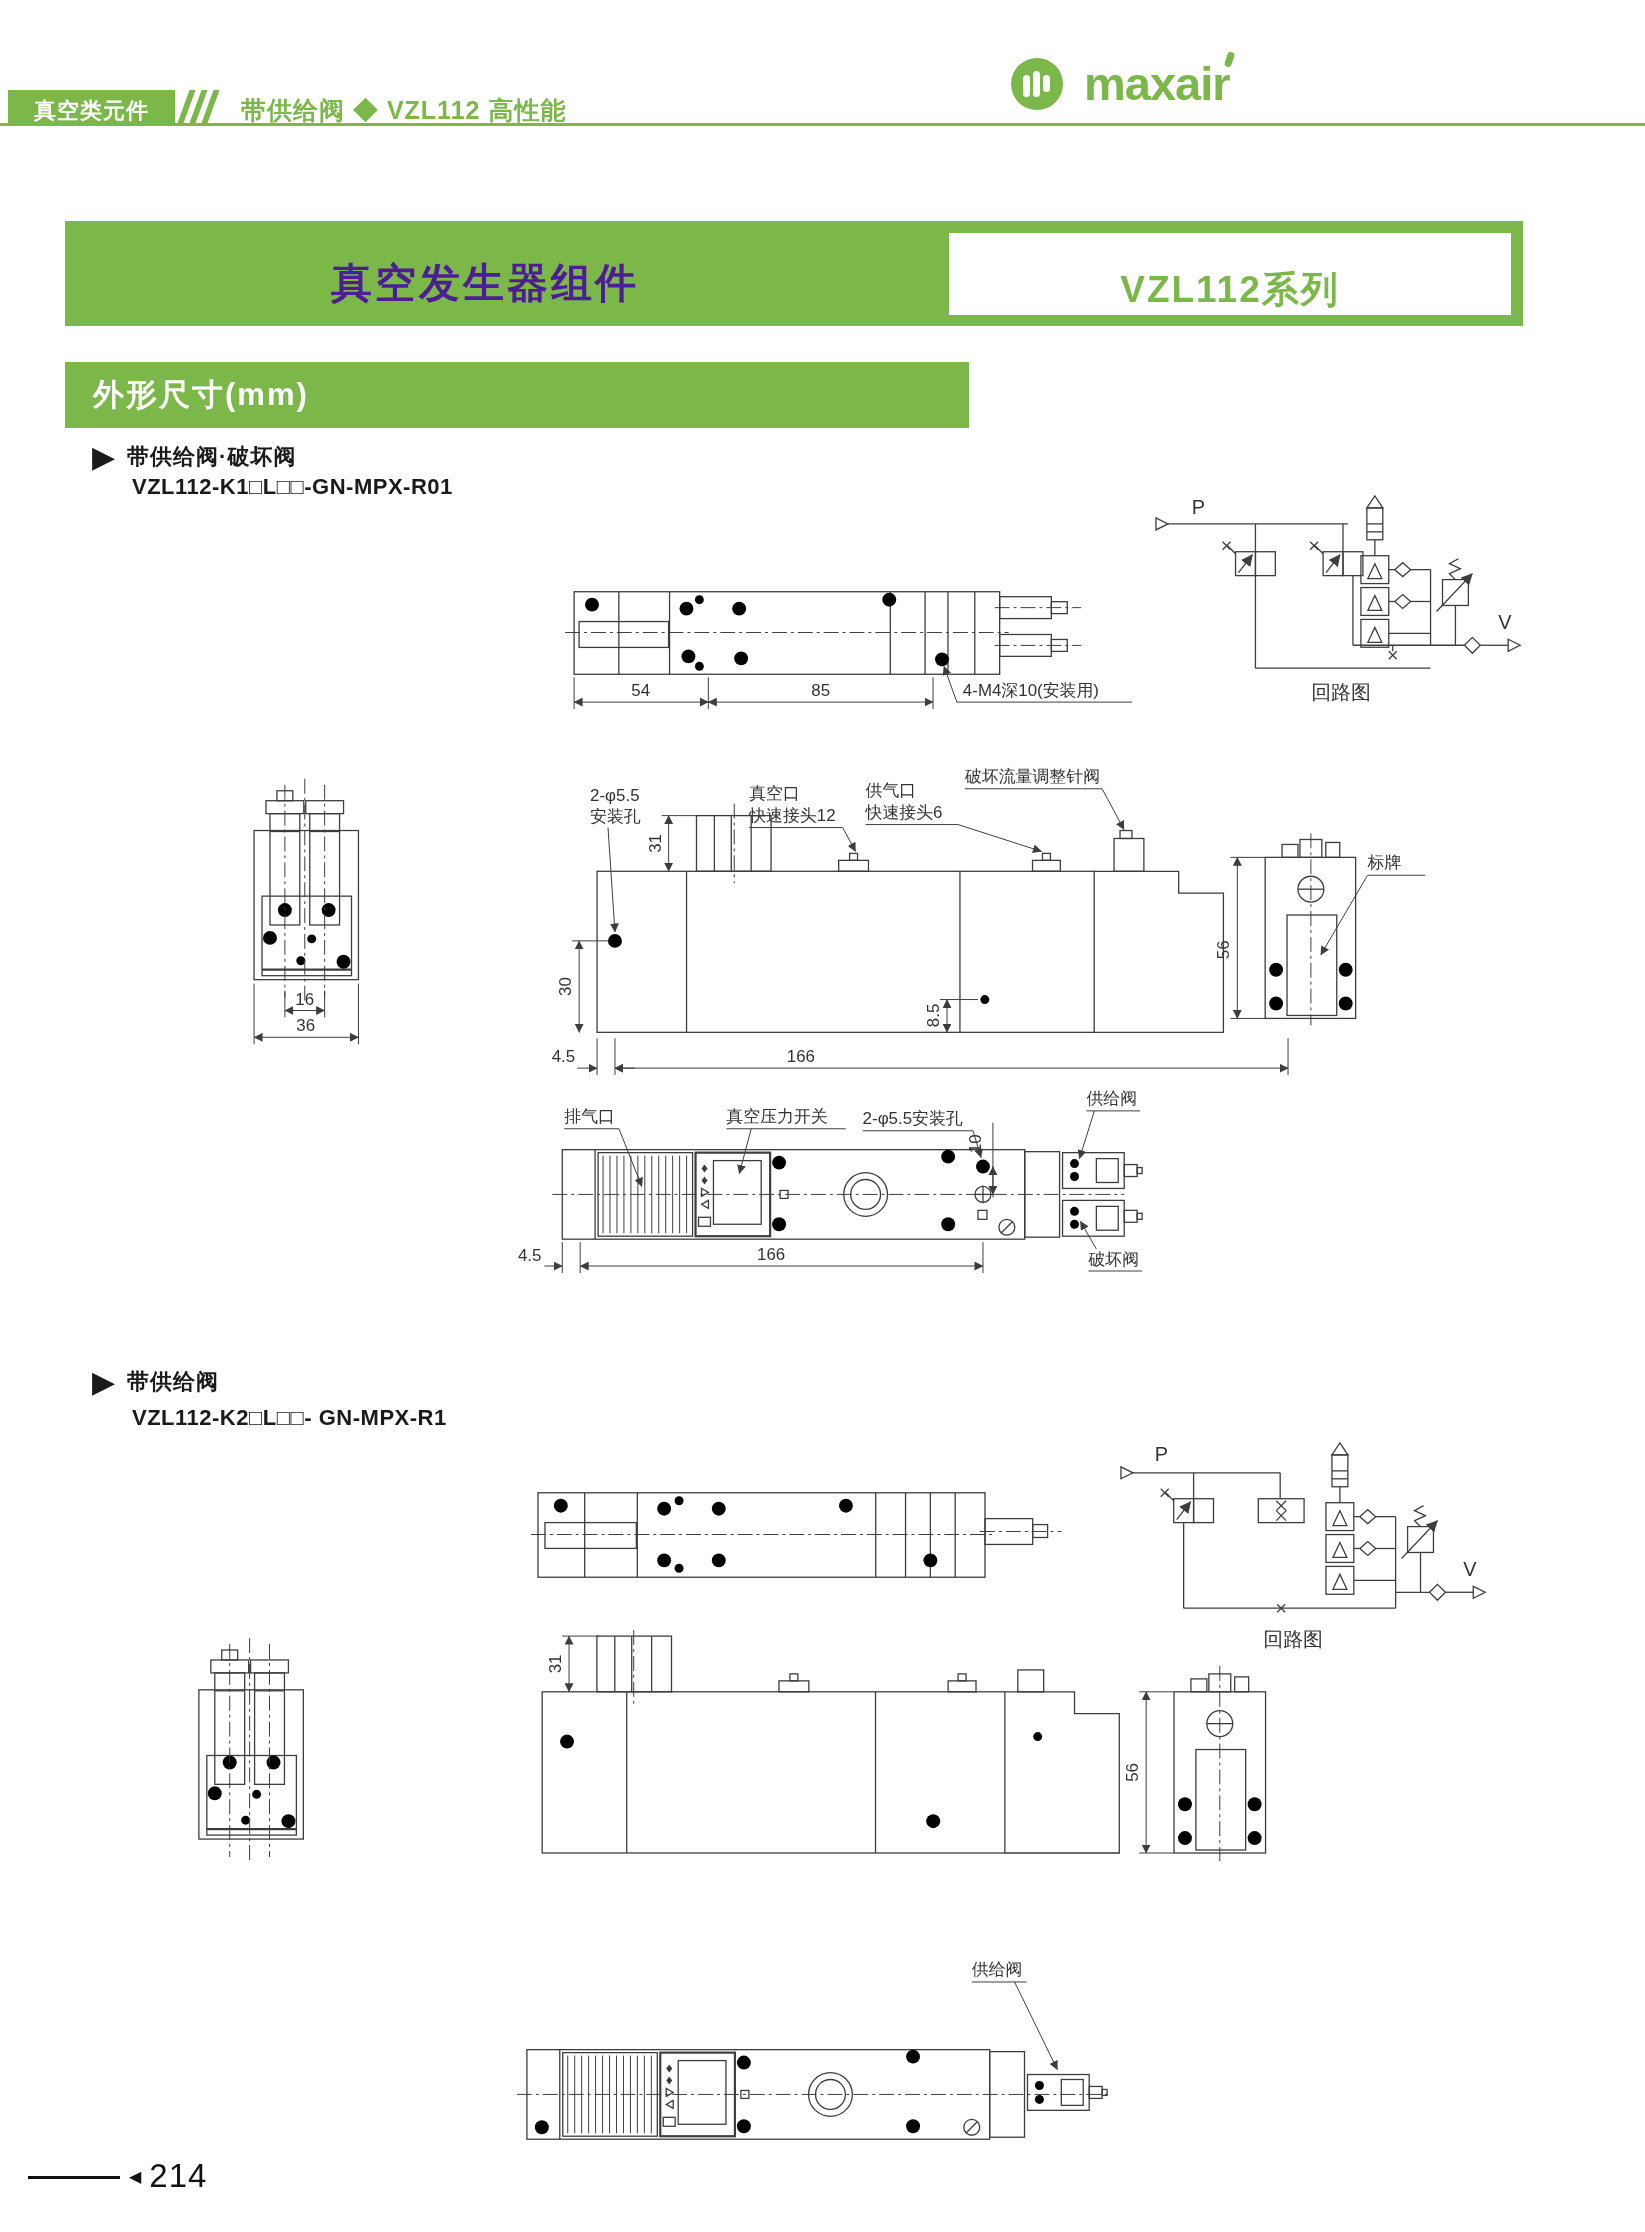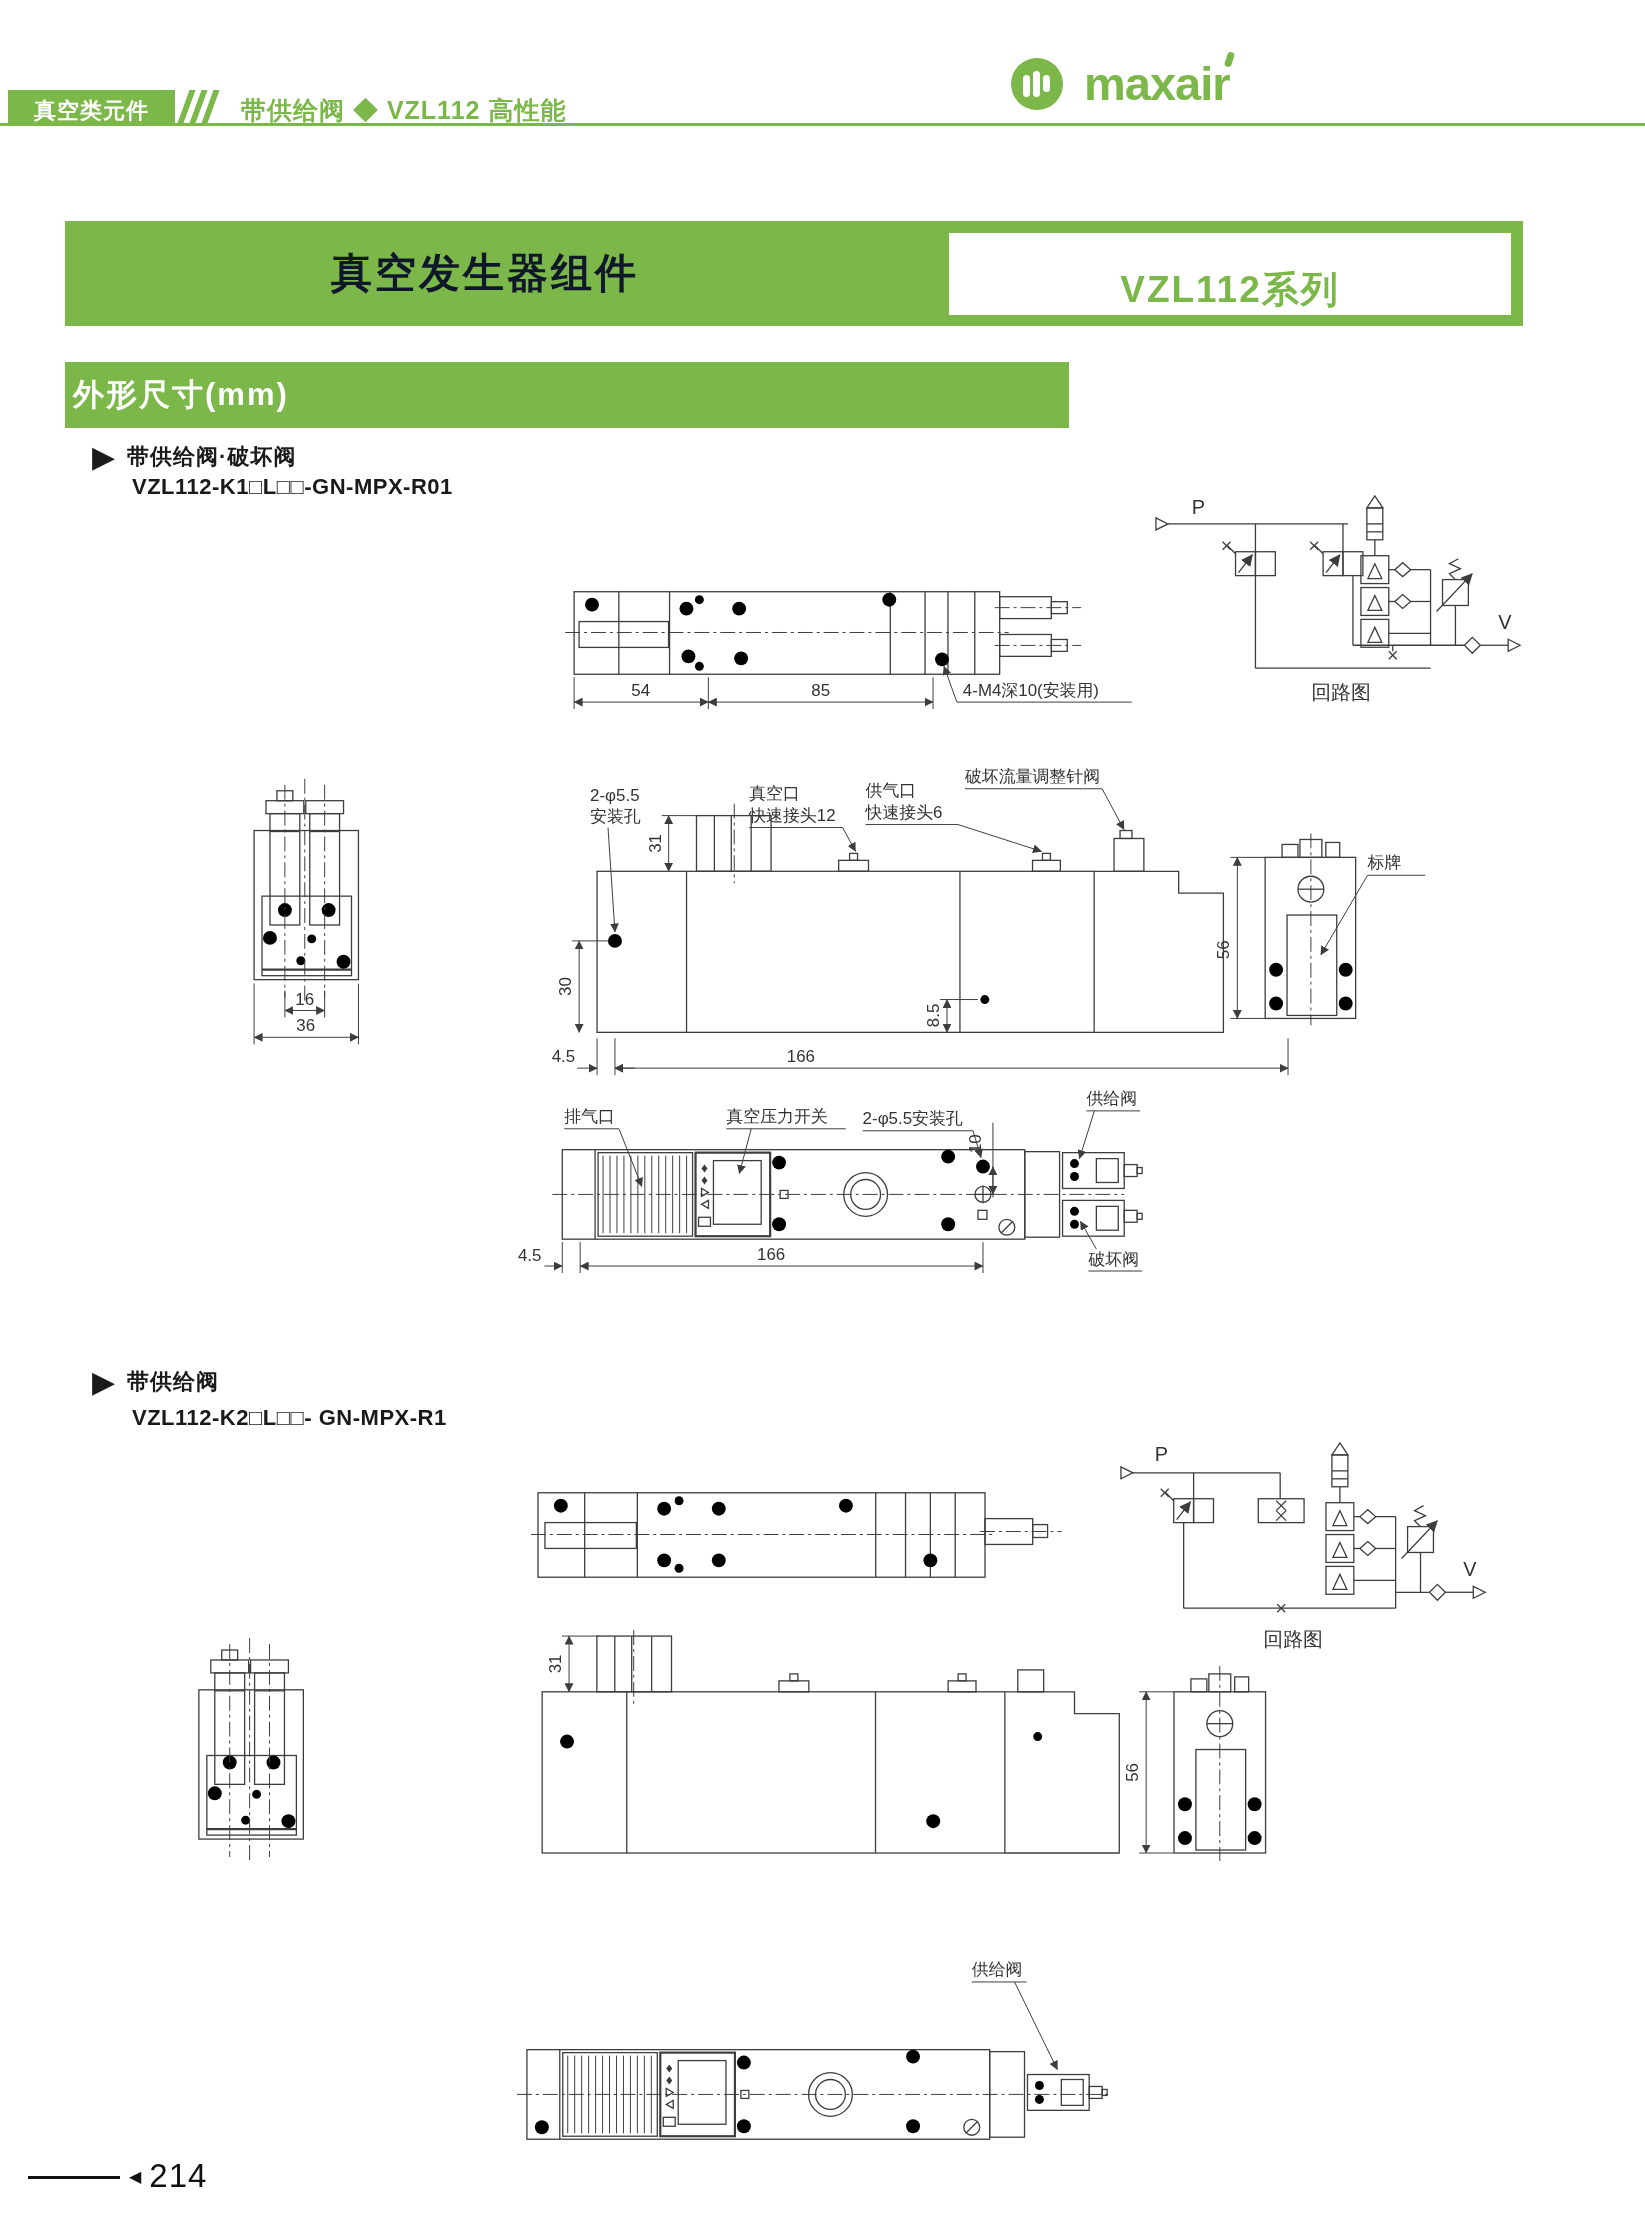--- a/index.html
+++ b/index.html
@@ -9,26 +9,26 @@
   .hdr-rule{position:absolute;left:0;top:123px;width:1646px;height:3px;background:var(--green)}
   .hdr-tab{position:absolute;left:8px;top:90px;width:167px;height:36px;background:var(--green);
            color:#fff;font-size:22px;font-weight:bold;display:flex;align-items:flex-end;justify-content:center;letter-spacing:1px}
   .stripe{position:absolute;top:90px;width:6px;height:36px;background:var(--green);transform:skewX(-20deg)}
   .hdr-bc{position:absolute;left:241px;top:94px;font-size:25px;font-weight:bold;color:var(--green);letter-spacing:1px}
   .brand{position:absolute;left:1010px;top:56px;display:flex;align-items:center;gap:20px}
   .brand-txt{font-size:47px;font-weight:bold;color:var(--green);letter-spacing:-1px}
   .brand-accent{position:absolute;left:216px;top:-4px;width:7px;height:15px;background:var(--green);transform:rotate(18deg);border-radius:3px}
   
   .title-bar{position:absolute;left:65px;top:221px;width:1458px;height:105px;background:var(--green)}
-  .title-txt{position:absolute;left:0;top:0;width:840px;height:105px;display:flex;align-items:center;justify-content:center;
-             color:#0f172a;font-size:41px;font-weight:bold;letter-spacing:3px}
+  .title-txt{position:absolute;left:0;top:10px;width:840px;height:105px;display:flex;align-items:center;justify-content:center;
+             color:#4c1d95;font-size:41px;font-weight:bold;letter-spacing:3px}
   .series-box{position:absolute;left:884px;top:12px;width:562px;height:82px;background:#fff;display:flex;align-items:flex-end;justify-content:center}
   .series-txt{color:var(--green);font-size:37px;font-weight:bold;letter-spacing:2px}
-  .dim-bar{position:absolute;left:65px;top:362px;width:1004px;height:66px;background:var(--green);
-           color:#fff;font-size:31px;font-weight:bold;display:flex;align-items:center;padding-left:8px;letter-spacing:2px}
+  .dim-bar{position:absolute;left:65px;top:362px;width:904px;height:66px;background:var(--green);
+           color:#fff;font-size:31px;font-weight:bold;display:flex;align-items:center;padding-left:28px;letter-spacing:2px}
   .variant-head{position:absolute;display:flex;align-items:center;gap:12px;color:#1a1a1a}
   .variant-head .tri{font-size:30px;line-height:1}
   .variant-head .nm{font-size:22px;font-weight:bold;letter-spacing:1px}
   .model{position:absolute;font-size:22px;font-weight:bold;color:#1a1a1a;letter-spacing:0.5px}
   
   svg.draw{position:absolute;overflow:visible}
   .draw :is(line,rect,circle,path,polyline,polygon){fill:none;stroke:#3d3d3d;stroke-width:1.3px}
   .draw text{fill:#333;stroke:none;font-size:17px;font-family:"Liberation Sans",sans-serif}
   .draw text.big{font-size:20px}
   .draw .cl{stroke-dasharray:15 4 3 4;stroke-width:1px}

